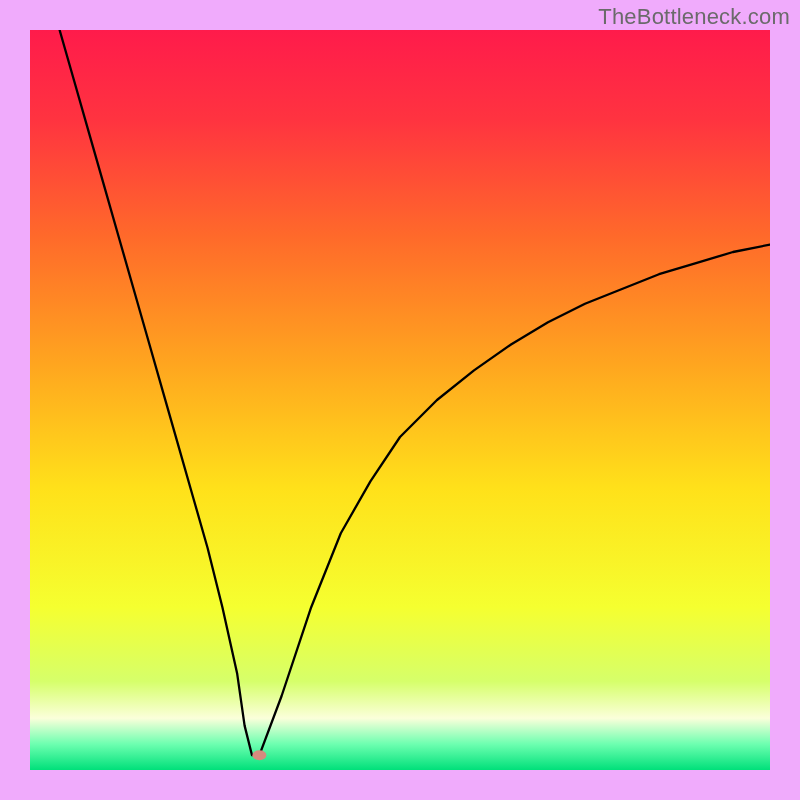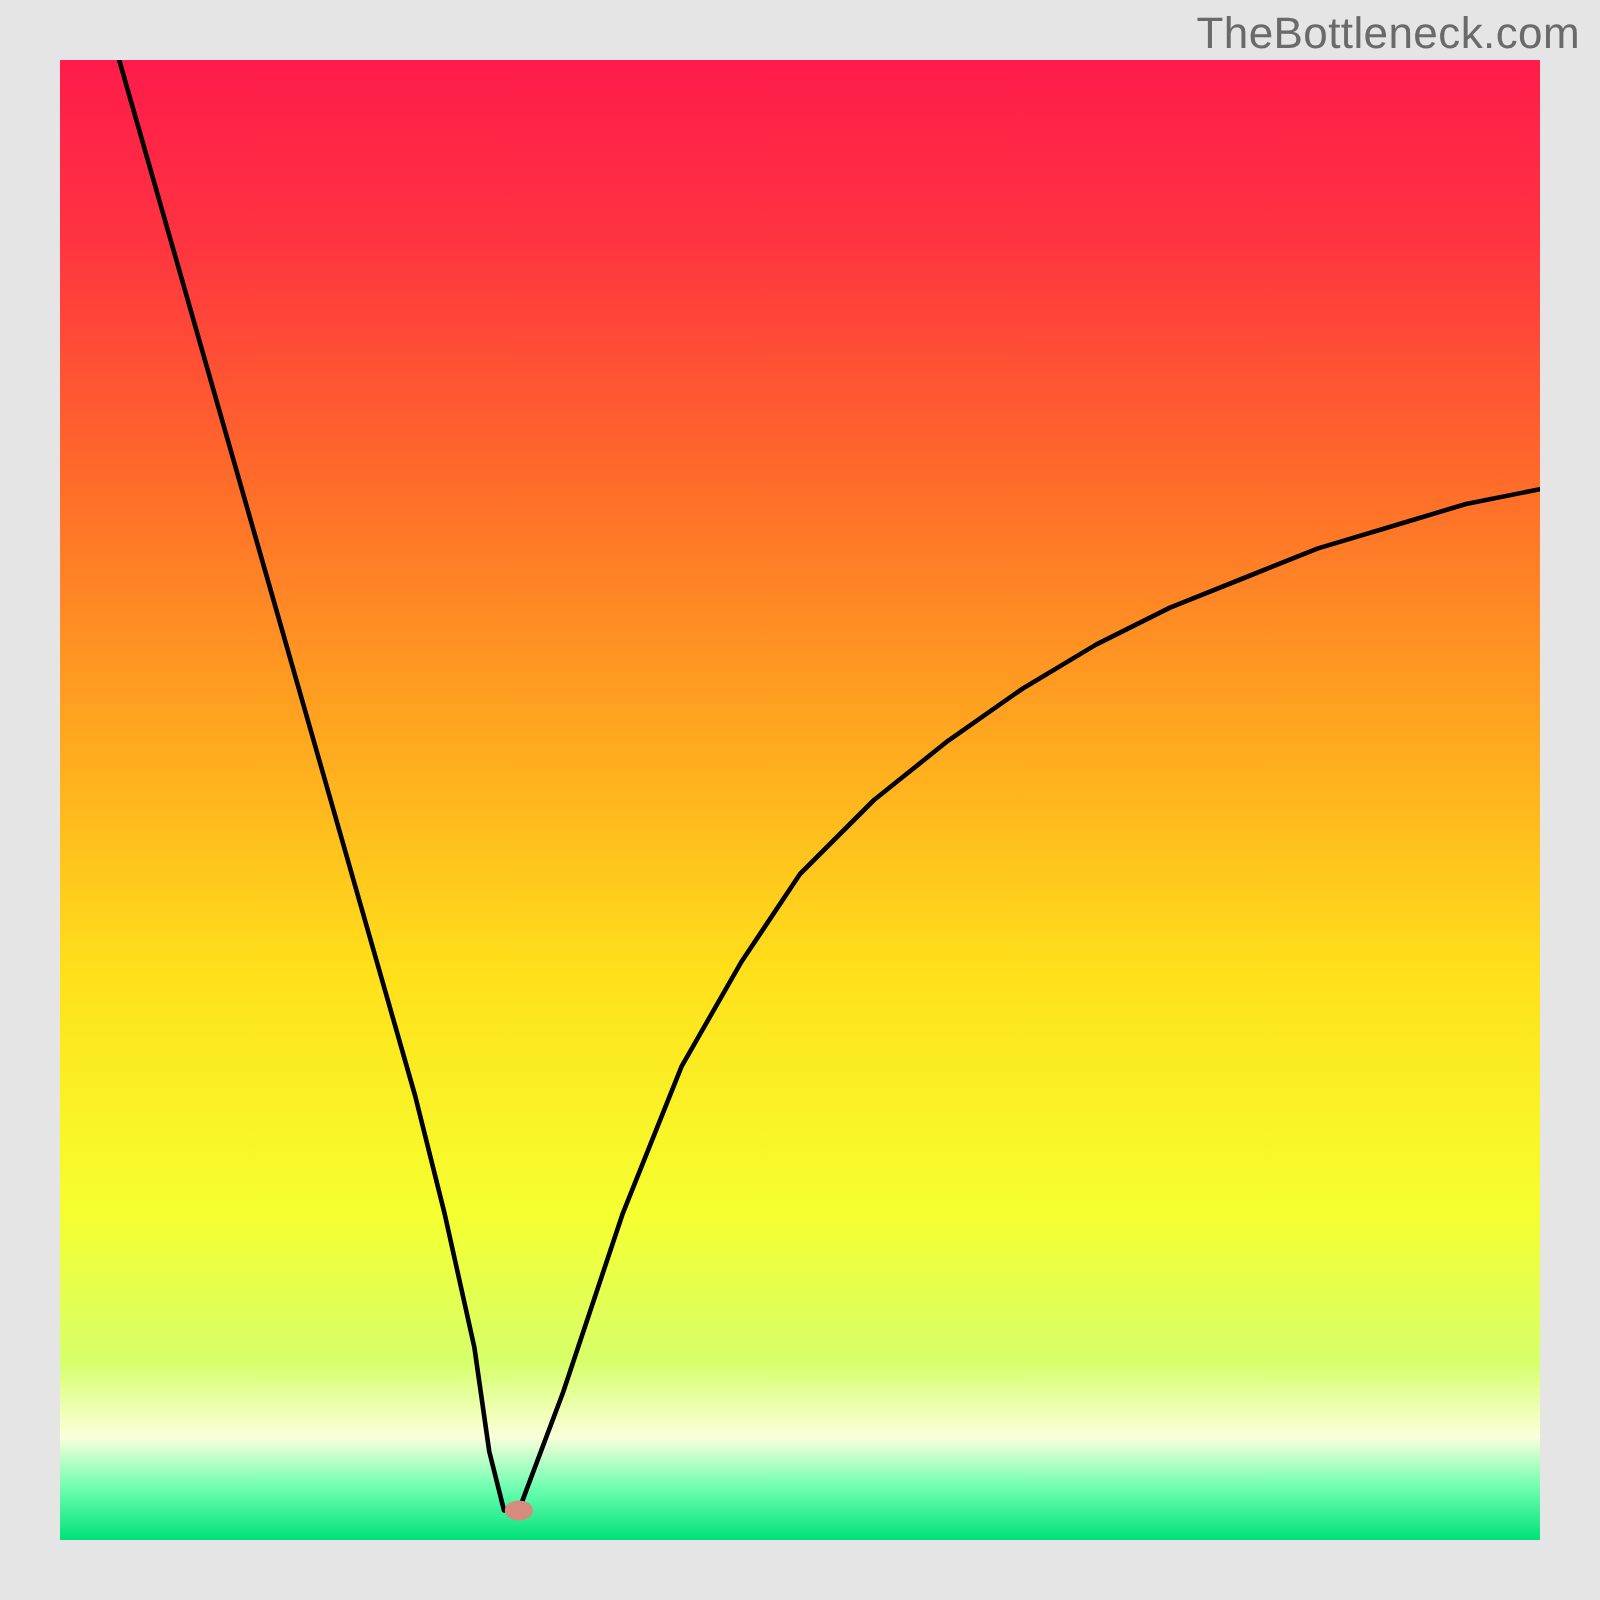--- a/index.html
+++ b/index.html
@@ -8,21 +8,21 @@
     width: 800px;
     height: 800px;
     overflow: hidden;
     background: #000;
     font-family: Arial, Helvetica, sans-serif;
   }
   .frame {
     position: relative;
     width: 800px;
     height: 800px;
-    background: #e5e5e5;
+    background: #f0abfc;
   }
   .watermark {
     position: absolute;
     top: 4px;
     right: 10px;
     font-size: 22px;
     color: #6a6a6a;
     font-weight: 500;
     letter-spacing: 0.2px;
     z-index: 10;

